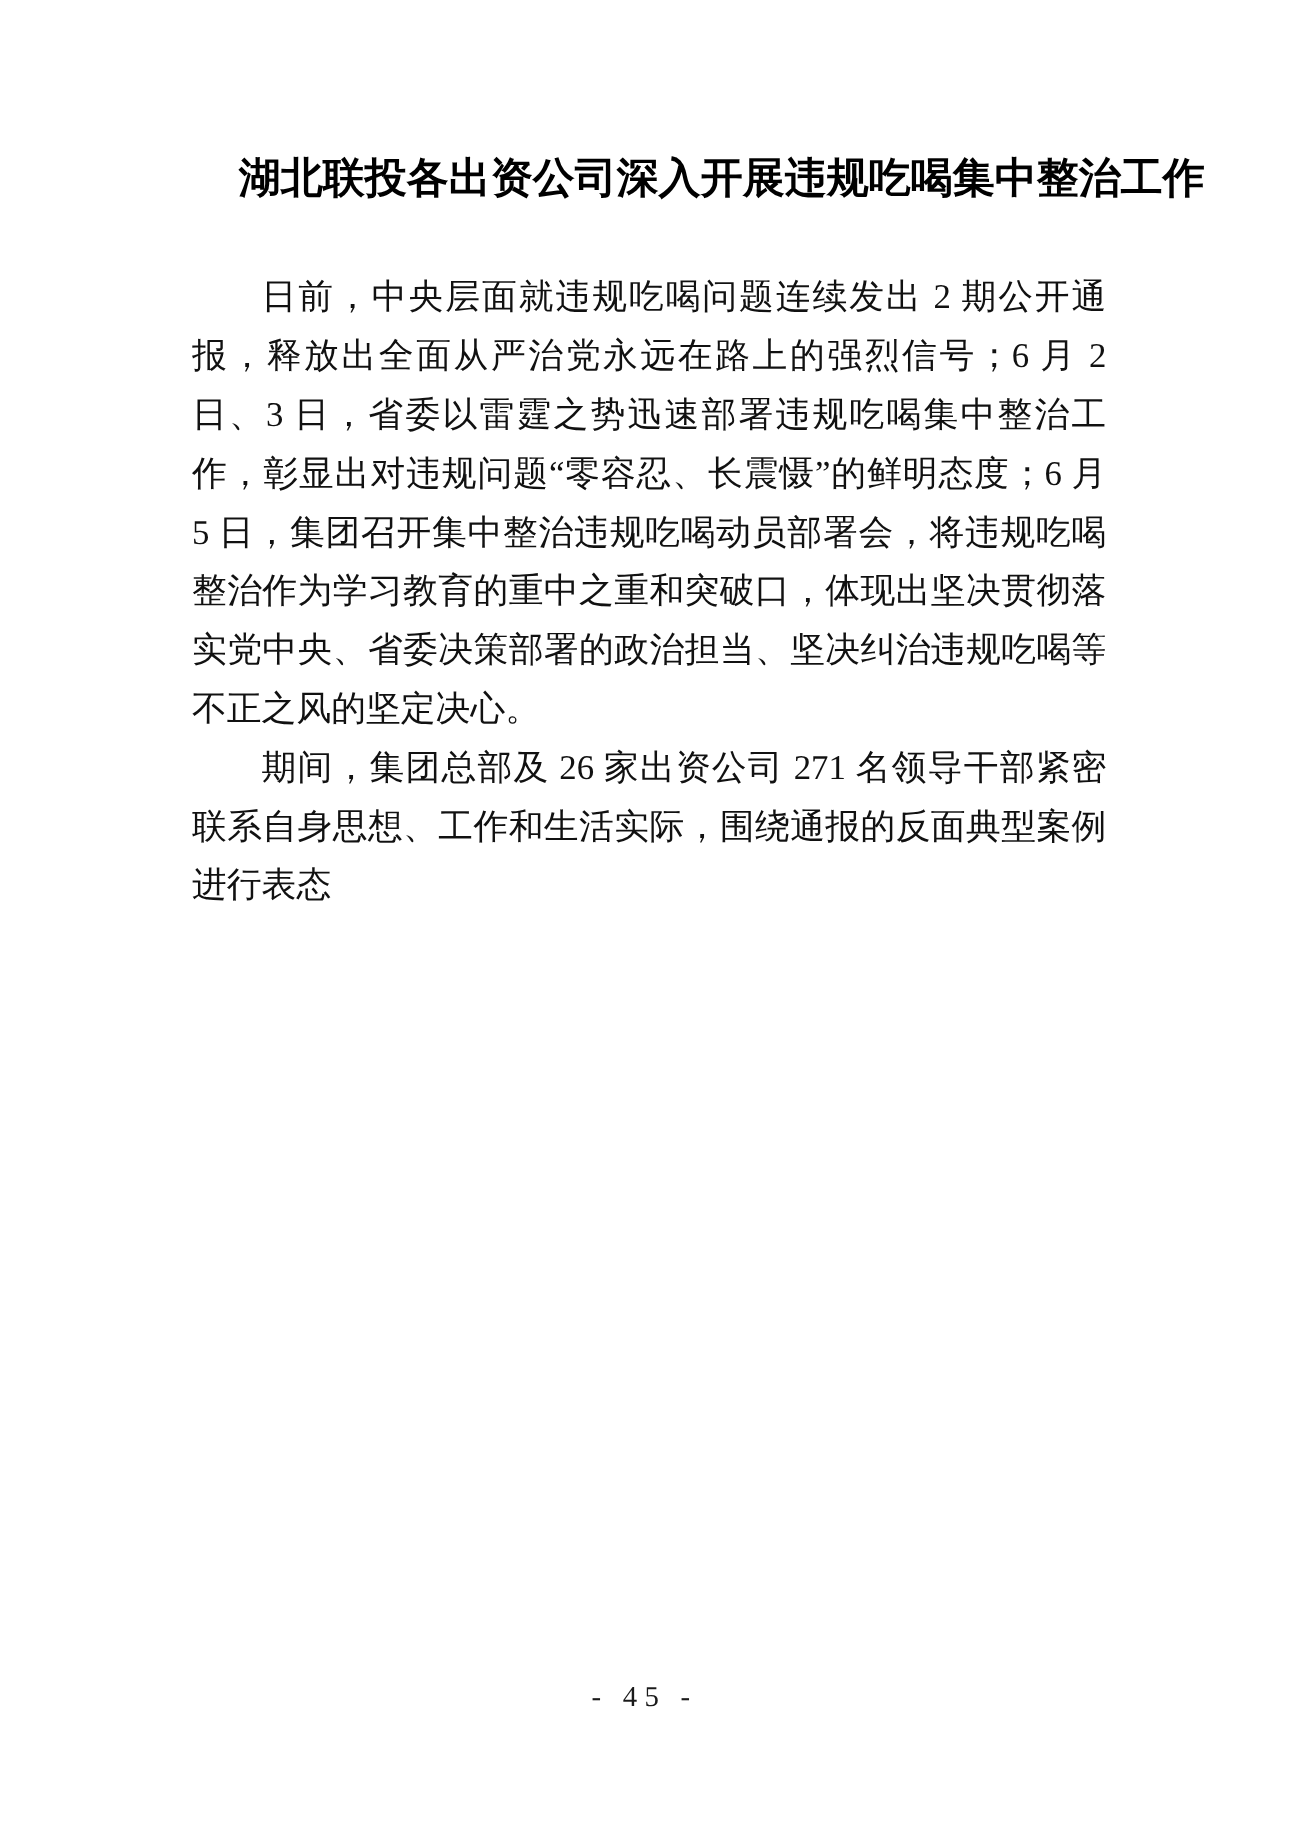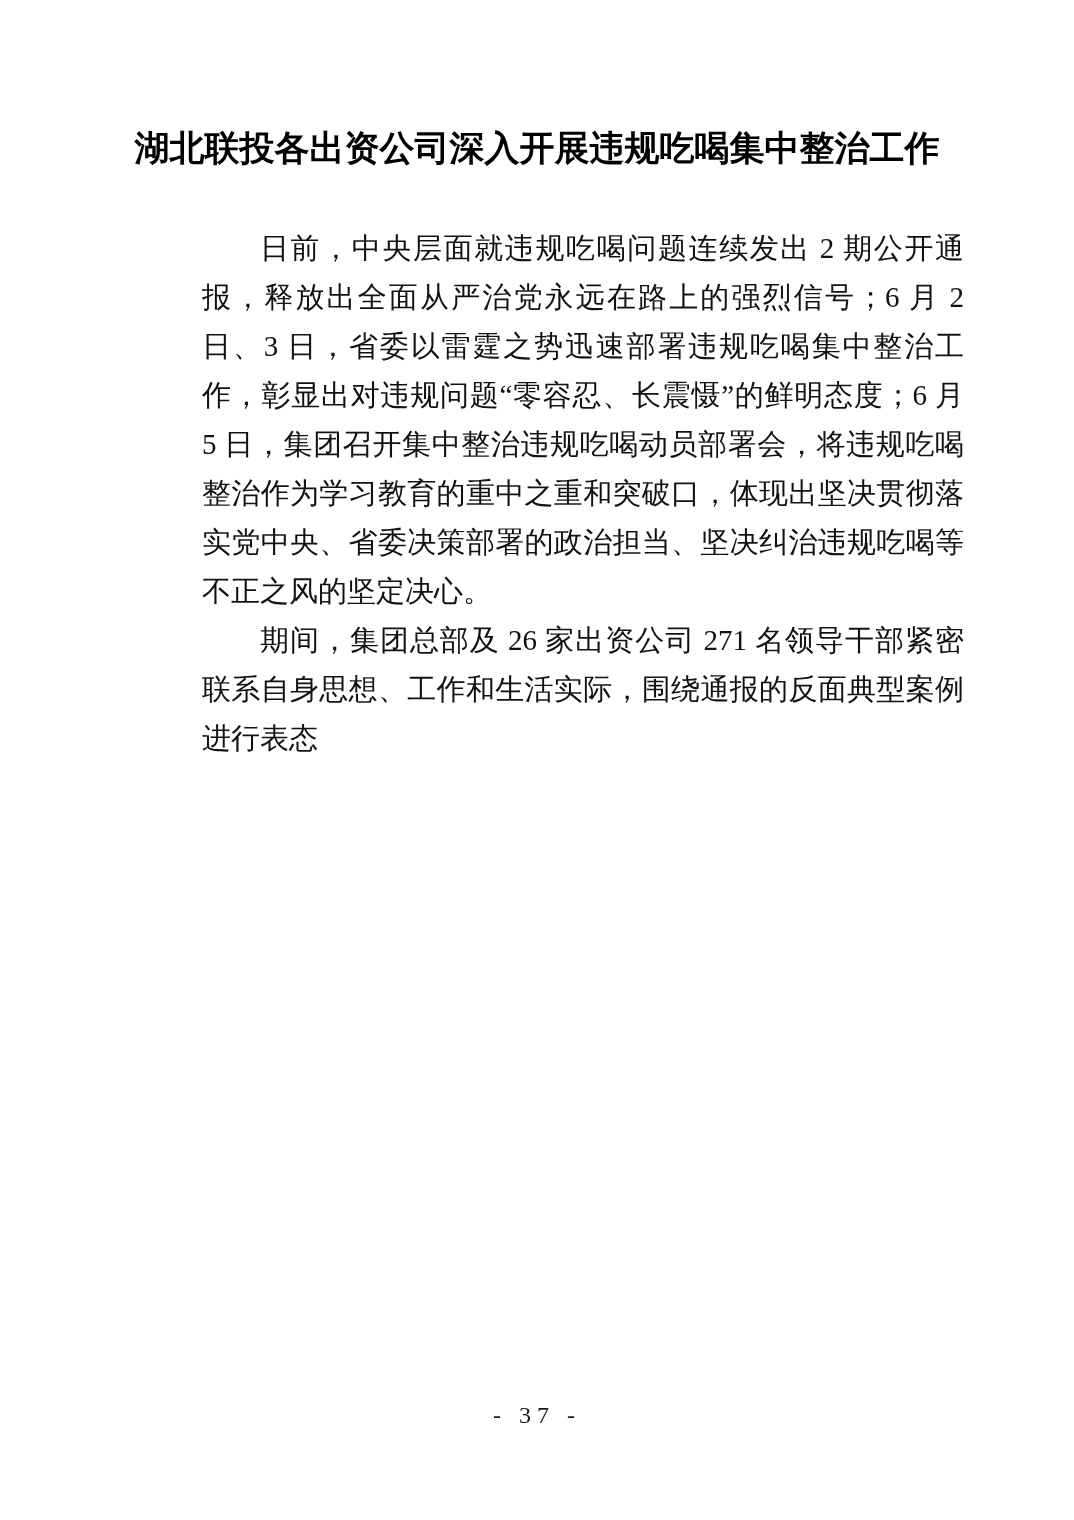--- a/index.html
+++ b/index.html
@@ -16,37 +16,36 @@
     color: #000000;
     font-family: "Liberation Serif", "DejaVu Serif", serif;
     overflow: hidden;
   }
   .doc-title {
     position: absolute;
     top: 126px;
     left: 70px;
     right: 70px;
     margin: 0;
-    text-align: center;
+    text-align: right;
     font-size: 35px;
     line-height: 46px;
     font-weight: bold;
     letter-spacing: 0px;
     color: #000000;
   }
   .doc-body {
     position: absolute;
     top: 224px;
     left: 160px;
     width: 762px;
     font-size: 29px;
     line-height: 49px;
     text-align: justify;
     color: #111111;
-    margin-left: 42px;
   }
   .doc-body p {
     margin: 0;
     padding: 0;
     text-indent: 2em;
     
     font-weight: 400;
   }
   .page-footer {
     position: absolute;
@@ -65,16 +64,16 @@
 <div class="page">
 
   <h1 class="doc-title">湖北联投各出资公司深入开展违规吃喝集中整治工作</h1>
 
   <div class="doc-body">
     <p>日前，中央层面就违规吃喝问题连续发出 2 期公开通报，释放出全面从严治党永远在路上的强烈信号；6 月 2 日、3 日，省委以雷霆之势迅速部署违规吃喝集中整治工作，彰显出对违规问题“零容忍、长震慑”的鲜明态度；6 月 5 日，集团召开集中整治违规吃喝动员部署会，将违规吃喝整治作为学习教育的重中之重和突破口，体现出坚决贯彻落实党中央、省委决策部署的政治担当、坚决纠治违规吃喝等不正之风的坚定决心。</p>
     <p>期间，集团总部及 26 家出资公司 271 名领导干部紧密联系自身思想、工作和生活实际，围绕通报的反面典型案例进行表态</p>
   </div>
 
   <div class="page-footer">
-    <span>- 37 -</span>
+    <span>- 45 -</span>
   </div>
 
 </div>
 
 </body></html>

